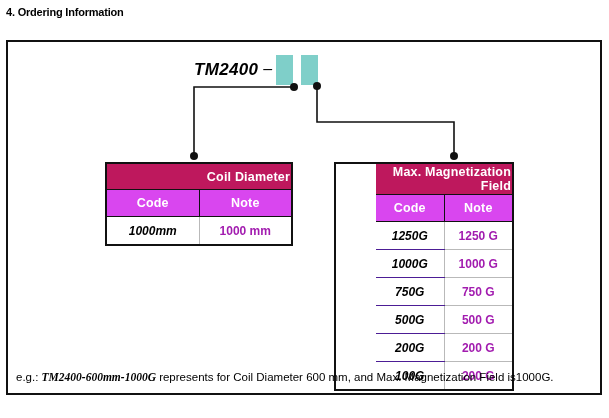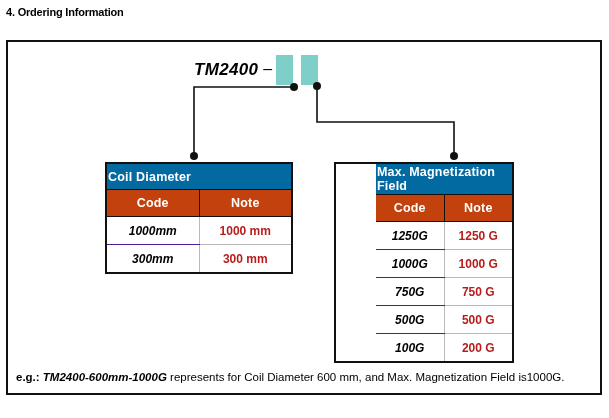--- a/index.html
+++ b/index.html
@@ -101,31 +101,31 @@
     top: 120px;
     width: 180px;
     padding-left: 40px;
   }
   .spec-table table {
     width: 100%;
     border-collapse: collapse;
     table-layout: fixed;
   }
   .tbl-title {
-    background: #0369a1;
+    background: #be185d;
     color: #ffffff;
     font-size: 12.5px;
     font-weight: bold;
-    text-align: left;
+    text-align: right;
     height: 23px;
     letter-spacing: 0.2px;
     border-bottom: 1.5px solid #111111;
   }
   .tbl-col-head {
-    background: #c2410c;
+    background: #d946ef;
     color: #ffffff;
     font-size: 12.5px;
     font-weight: bold;
     text-align: center;
     height: 24px;
     letter-spacing: 0.2px;
     border-bottom: 1.5px solid #111111;
   }
   .tbl-col-head.sep {
     border-left: 1.5px solid #111111;
@@ -137,46 +137,47 @@
     text-align: center;
     height: 25px;
     color: #000;
     border-bottom: 1px solid #4c1d95;
   }
   .cell-note {
     font-size: 12px;
     font-weight: bold;
     text-align: center;
     height: 25px;
-    color: #b91c1c;
+    color: #a21caf;
     border-left: 1px solid #b9b9b9;
     border-bottom: 1px solid #b9b9b9;
   }
   .spec-table tr:last-child .cell-code,
   .spec-table tr:last-child .cell-note {
     border-bottom: none;
   }
 
   
   #example-note {
     position: absolute;
     left: 8px;
     bottom: 8px;
     width: 580px;
     font-size: 11.5px;
     line-height: 15px;
     color: #000;
     white-space: nowrap;
   }
   #example-note .lead {
-    font-weight: bold;
+    font-weight: normal;
   }
   #example-note .pn {
     font-weight: bold;
     font-style: italic;
+    font-family: Liberation Serif, serif;
   }
 </style>
 </head>
 <body>
 
 <div id="section-title">4. Ordering Information</div>
 
 <div id="ordering-panel">
 
   <div id="partnumber-row">
@@ -204,24 +205,20 @@
           <td class="tbl-title" colspan="2">Coil Diameter</td>
         </tr>
         <tr>
           <td class="tbl-col-head">Code</td>
           <td class="tbl-col-head sep">Note</td>
         </tr>
         <tr>
           <td class="cell-code">1000mm</td>
           <td class="cell-note">1000 mm</td>
         </tr>
-        <tr>
-          <td class="cell-code">300mm</td>
-          <td class="cell-note">300 mm</td>
-        </tr>
       </tbody>
     </table>
   </div>
 
   <div class="spec-table" id="table-magnetization-field">
     <table>
       <tbody>
         <tr>
           <td class="tbl-title" colspan="2">Max. Magnetization Field</td>
         </tr>
@@ -239,20 +236,24 @@
         </tr>
         <tr>
           <td class="cell-code">750G</td>
           <td class="cell-note">750 G</td>
         </tr>
         <tr>
           <td class="cell-code">500G</td>
           <td class="cell-note">500 G</td>
         </tr>
         <tr>
+          <td class="cell-code">200G</td>
+          <td class="cell-note">200 G</td>
+        </tr>
+        <tr>
           <td class="cell-code">100G</td>
           <td class="cell-note">200 G</td>
         </tr>
       </tbody>
     </table>
   </div>
 
   <div id="example-note">
     <span class="lead">e.g.:</span><span>&nbsp;</span><span class="pn">TM2400-600mm-1000G</span><span> represents for Coil Diameter 600 mm, and Max. Magnetization Field is</span><span>1000G.</span>
   </div>

